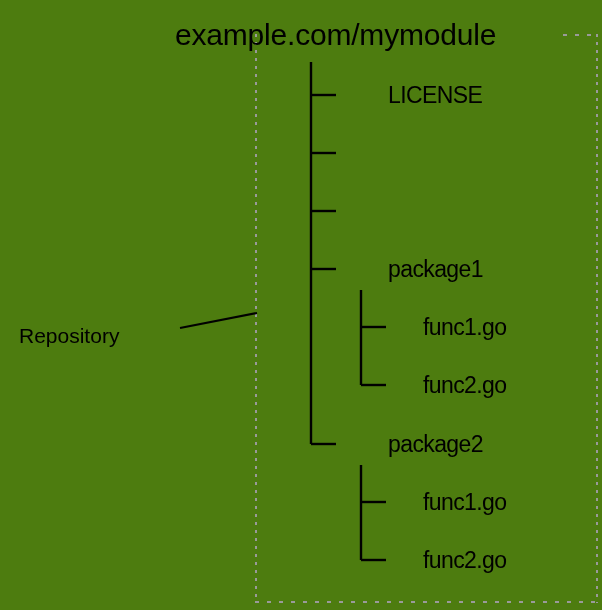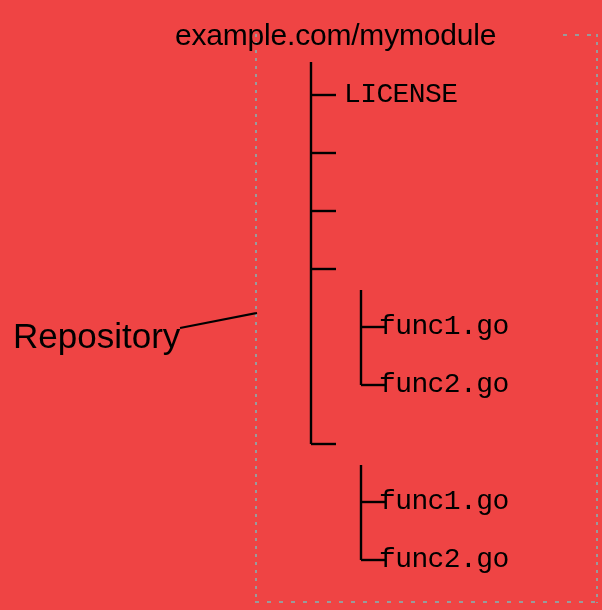--- a/index.html
+++ b/index.html
@@ -4,21 +4,21 @@
 <style>
   html, body {
     margin: 0;
     padding: 0;
     background: #ffffff;
   }
   #stage {
     position: relative;
     width: 602px;
     height: 610px;
-    background: #ef4444;
+    background: #4d7c0f;
     overflow: hidden;
     font-family: "Liberation Sans", sans-serif;
     color: #000000;
   }
 
   
   .repo-box {
     position: absolute;
     left: 255px;
     top: 34px;
@@ -62,23 +62,23 @@
     font-size: 30px;
     line-height: 34px;
     white-space: nowrap;
     color: #000000;
     letter-spacing: -0.2px;
   }
 
   
   .repo-caption {
     position: absolute;
-    left: 13px;
+    left: 19px;
     top: 320px;
-    font-size: 35px;
+    font-size: 21px;
     line-height: 32px;
     white-space: nowrap;
     color: #000000;
   }
   .leader-svg {
     position: absolute;
     left: 175px;
     top: 300px;
     width: 90px;
     height: 40px;
@@ -96,26 +96,27 @@
   .tree-svg {
     position: absolute;
     left: 0;
     top: 0;
     width: 602px;
     height: 610px;
     overflow: visible;
   }
   .node-label {
     position: absolute;
-    font-family: Liberation Mono, monospace;
-    font-size: 28px;
+    font-family: Liberation Sans, sans-serif;
+    font-size: 23px;
     line-height: 30px;
     white-space: nowrap;
     color: #000000;
     letter-spacing: -0.6px;
+    margin-left: 44px;
   }
   .depth-1 { left: 344px; }
   .depth-2 { left: 379px; }
 </style>
 </head>
 <body>
 
 <div id="stage">
 
   <div class="repo-box">
@@ -146,19 +147,21 @@
       <line x1="361" y1="290" x2="361" y2="385" stroke="#000000" stroke-width="2.4"></line>
       <line x1="361" y1="327" x2="386" y2="327" stroke="#000000" stroke-width="2.4"></line>
       <line x1="361" y1="385" x2="386" y2="385" stroke="#000000" stroke-width="2.4"></line>
 
       <line x1="361" y1="465" x2="361" y2="560" stroke="#000000" stroke-width="2.4"></line>
       <line x1="361" y1="502" x2="386" y2="502" stroke="#000000" stroke-width="2.4"></line>
       <line x1="361" y1="560" x2="386" y2="560" stroke="#000000" stroke-width="2.4"></line>
     </svg>
 
     <div class="node-label depth-1" style="top:80px">LICENSE</div>
+    <div class="node-label depth-1" style="top:254px">package1</div>
     <div class="node-label depth-2" style="top:312px">func1.go</div>
     <div class="node-label depth-2" style="top:370px">func2.go</div>
+    <div class="node-label depth-1" style="top:429px">package2</div>
     <div class="node-label depth-2" style="top:487px">func1.go</div>
     <div class="node-label depth-2" style="top:545px">func2.go</div>
   </div>
 
 </div>
 
 </body></html>

